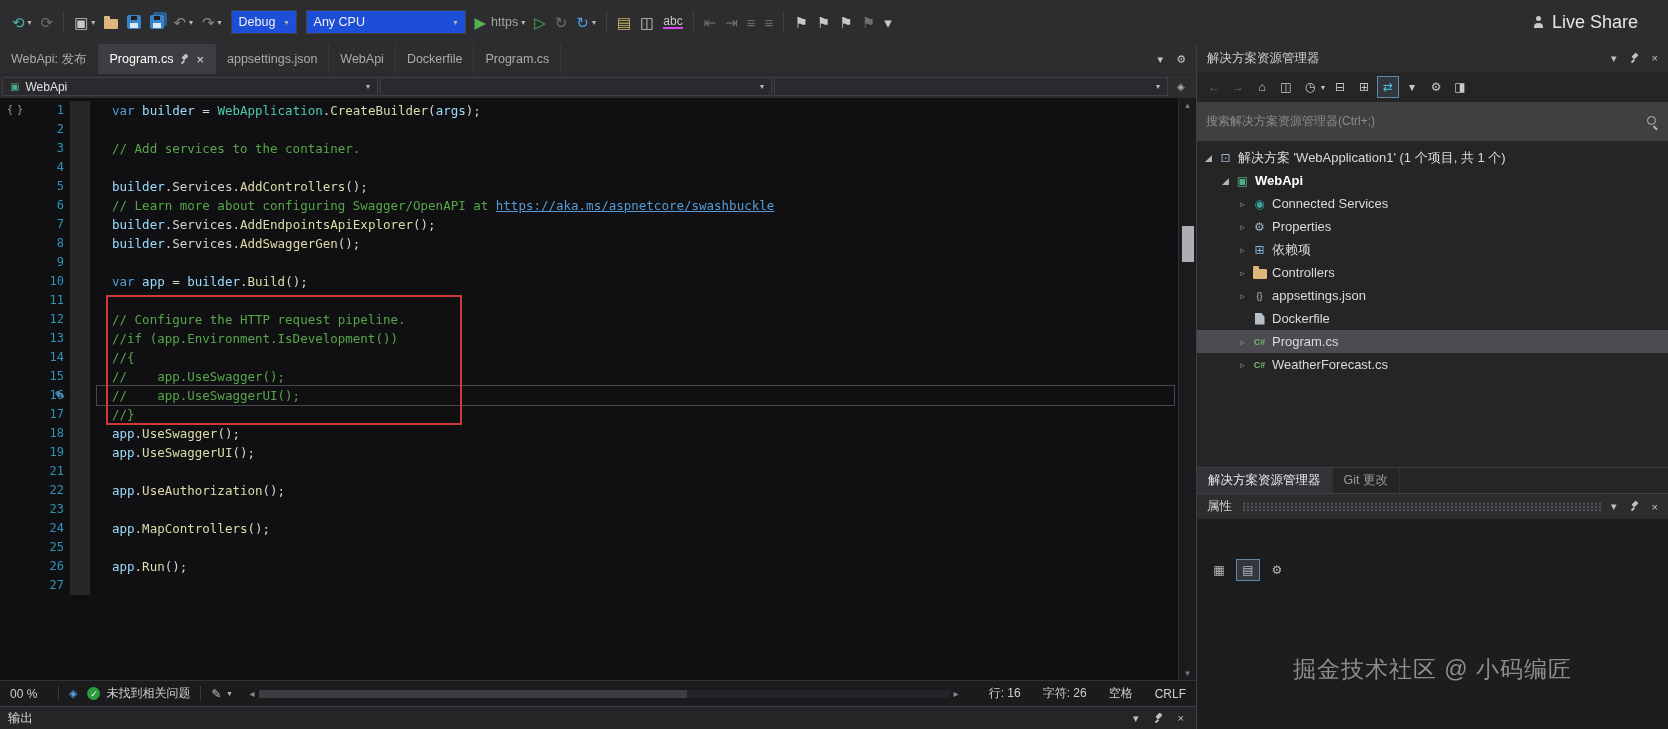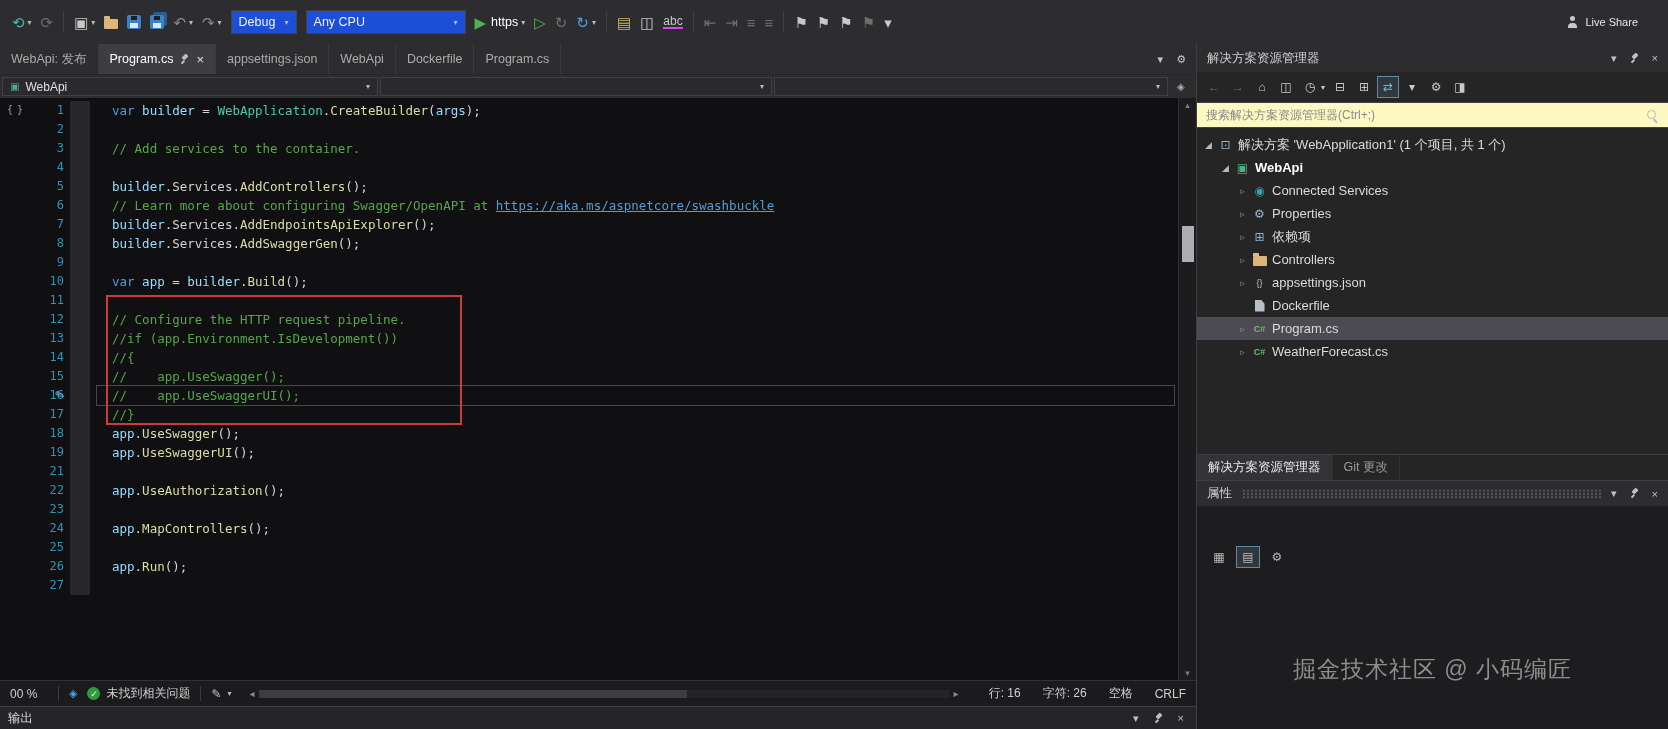--- a/index.html
+++ b/index.html
@@ -11,21 +11,21 @@
   .toolbar{height:44px;flex:none;display:flex;align-items:center;background:#2d2d30;padding:0 8px}
   .tb-items{display:flex;align-items:center;gap:1px}
   .tb-item{display:flex;align-items:center;height:28px;padding:0 4px;border-radius:2px}
   .tb-item .glyph{font-size:15px;line-height:1}
   .tb-item .tglyph{font-size:12px;letter-spacing:0;border-bottom:2px solid #d946ef}
   .tb-label{margin-left:5px;font-size:12.5px}
   .chev{font-size:8px;color:#b9b9b9;margin-left:3px}
   .tb-sep{width:1px;height:22px;background:#3f3f46;margin:0 5px;display:inline-block}
   .tb-combo{height:24px;border:1px solid #434346;background:#1d4ed8;display:flex;align-items:center;padding:0 7px;margin:0 4px;font-size:12.5px;color:#f1f1f1}
   .tb-combo-label{flex:1}
-  .live-share{margin-left:auto;display:flex;align-items:center;gap:7px;color:#e6e6e6;padding-right:22px;font-size:11px}
+  .live-share{margin-left:auto;display:flex;align-items:center;gap:7px;color:#e6e6e6;padding-right:22px;font-size:18px}
 
   
   .sh-floppy,.sh-floppy2{position:relative;width:14px;height:14px;background:#3b83c8;border-radius:2px;display:inline-block}
   .sh-floppy::before,.sh-floppy2::before{content:"";position:absolute;top:1px;left:4px;width:6px;height:4px;background:#1e1e22}
   .sh-floppy::after,.sh-floppy2::after{content:"";position:absolute;bottom:1px;left:3px;width:8px;height:5px;background:#d8e8f8}
   .sh-floppy2{box-shadow:3px -3px 0 0 #2a5d8f}
   .sh-folder{position:relative;width:14px;height:10px;background:#dcb67a;border-radius:1px;display:inline-block;margin-top:3px}
   .sh-folder::before{content:"";position:absolute;top:-3px;left:0;width:6px;height:3px;background:#dcb67a;border-radius:1px 1px 0 0}
   .sh-doc{width:10px;height:12px;background:#b9c0c8;display:inline-block;clip-path:polygon(0 0,65% 0,100% 35%,100% 100%,0 100%)}
   .sh-search{position:relative;width:13px;height:13px;display:inline-block}
@@ -99,21 +99,21 @@
 
   
   .right{flex:1;display:flex;flex-direction:column;background:#252526;border-left:1px solid #3f3f46;min-width:0}
   .panel-header{height:28px;flex:none;display:flex;align-items:center;padding:0 10px;font-size:12.5px;color:#d0d0d0;background:#2d2d30}
   .hd-icons{margin-left:auto;display:flex;align-items:center;gap:13px;color:#c0c0c0;font-size:11px}
   .se-toolbar{height:30px;flex:none;display:flex;align-items:center;padding:0 6px;gap:2px;background:#252526}
   .se-ico{width:22px;height:22px;display:flex;align-items:center;justify-content:center;font-size:12px;color:#c8c8c8}
   .se-ico.disabled{color:#6b6b6b}
   .se-ico.boxed{border:1px solid #5f87a8;background:#31373d}
   .se-chev{font-size:8px;color:#c8c8c8;margin:0 2px 0 -2px}
-  .se-search{height:26px;flex:none;display:flex;align-items:center;background:#fef9c3;border-top:1px solid #3f3f46;border-bottom:1px solid #3f3f46;padding:0 9px;font-size:12px;color:#8a8a8a}
+  .se-search{height:39px;flex:none;display:flex;align-items:center;background:#404040;border-top:1px solid #3f3f46;border-bottom:1px solid #3f3f46;padding:0 9px;font-size:12px;color:#8a8a8a}
   .se-search .sh-search{margin-left:auto}
   .tree{height:326px;flex:none;padding-top:5px;overflow:hidden}
   .tree-row{height:23px;display:flex;align-items:center;font-size:13px;color:#dadada}
   .tree-row.selected{background:#4b4b51}
   .t-arrow{width:15px;flex:none;text-align:center;font-size:9px;color:#b9b9b9}
   .t-arrow.collapsed{color:#8f8f94}
   .t-icon{width:19px;flex:none;display:flex;justify-content:center;align-items:center;font-size:12px;margin-right:3px}
   .t-label.bold{font-weight:bold;color:#fff}
   .bottom-tabs{height:26px;flex:none;display:flex;align-items:stretch;background:#252526;border-top:1px solid #3f3f46}
   .btab{display:flex;align-items:center;padding:0 11px;font-size:12.5px;color:#9a9a9a;border-right:1px solid #323236}
@@ -165,21 +165,21 @@
         <div class="tb-combo" style="width: 66px;">
           <span class="tb-combo-label">Debug</span>
           <span class="chev">▾</span>
         </div>
         <div class="tb-combo" style="width: 160px;">
           <span class="tb-combo-label">Any CPU</span>
           <span class="chev">▾</span>
         </div>
         <div class="tb-item">
           <span class="glyph" style="color: rgb(84, 176, 84);">▶</span>
-          <span class="tb-label" style="color: #ffffff;">https</span>
+          <span class="tb-label" style="color: #a3a3a3;">https</span>
           <span class="chev">▾</span>
         </div>
         <div class="tb-item">
           <span class="glyph" style="color: rgb(84, 176, 84);">▷</span>
         </div>
         <div class="tb-item disabled">
           <span class="glyph" style="color: rgb(110, 110, 110);">↻</span>
         </div>
         <div class="tb-item">
           <span class="glyph" style="color: rgb(75, 160, 221);">↻</span>

